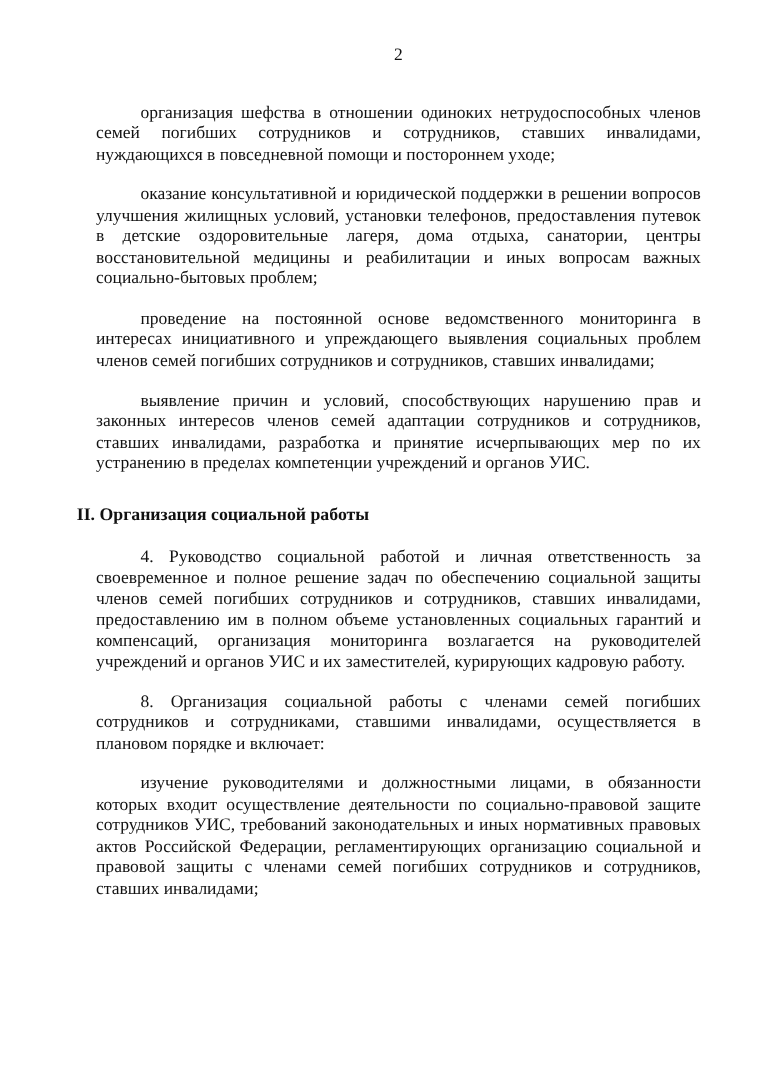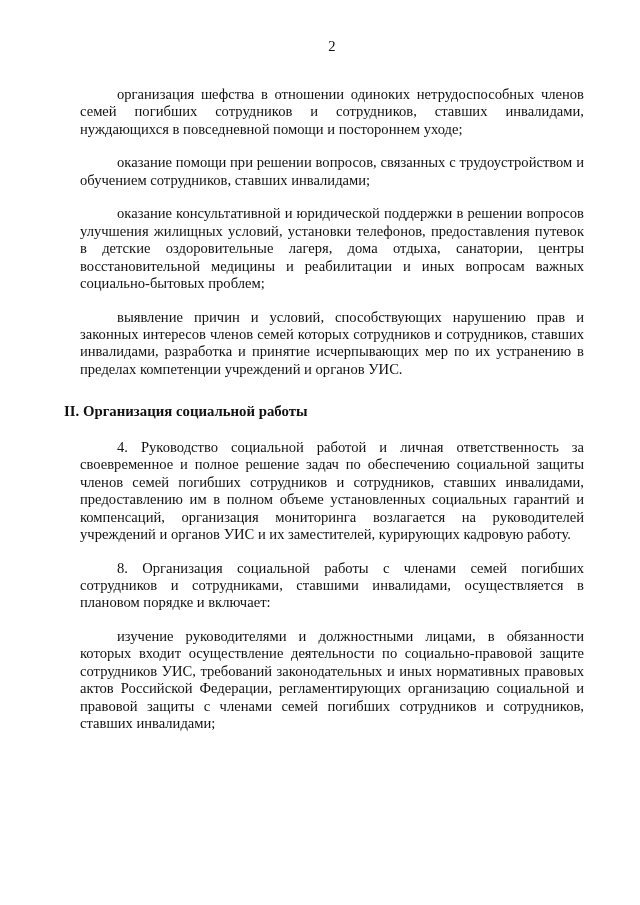--- a/index.html
+++ b/index.html
@@ -23,21 +23,21 @@
     font-weight: bold; font-size: 14.8px;
   }
 </style>
 </head>
 <body>
 
 <div class="page">
   <div class="page-num">2</div>
   <div class="body-text">
     <p>организация шефства в отношении одиноких нетрудоспособных членов семей погибших сотрудников и сотрудников, ставших инвалидами, нуждающихся в повседневной помощи и постороннем уходе;</p>
-    <p>оказание помощи при решении вопросов, связанных с трудоустройством и обучением сотрудников, ставших инвалидами;</p>
     <p>оказание консультативной и юридической поддержки в решении вопросов улучшения жилищных условий, установки телефонов, предоставления путевок в детские оздоровительные лагеря, дома отдыха, санатории, центры восстановительной медицины и реабилитации и иных вопросам важных социально-бытовых проблем;</p>
-    <p>выявление причин и условий, способствующих нарушению прав и законных интересов членов семей которых сотрудников и сотрудников, ставших инвалидами, разработка и принятие исчерпывающих мер по их устранению в пределах компетенции учреждений и органов УИС.</p>
+    <p>проведение на постоянной основе ведомственного мониторинга в интересах инициативного и упреждающего выявления социальных проблем членов семей погибших сотрудников и сотрудников, ставших инвалидами;</p>
+    <p>выявление причин и условий, способствующих нарушению прав и законных интересов членов семей адаптации сотрудников и сотрудников, ставших инвалидами, разработка и принятие исчерпывающих мер по их устранению в пределах компетенции учреждений и органов УИС.</p>
     <p class="section-title">II. Организация социальной работы</p>
     <p>4. Руководство социальной работой и личная ответственность за своевременное и полное решение задач по обеспечению социальной защиты членов семей погибших сотрудников и сотрудников, ставших инвалидами, предоставлению им в полном объеме установленных социальных гарантий и компенсаций, организация мониторинга возлагается на руководителей учреждений и органов УИС и их заместителей, курирующих кадровую работу.</p>
     <p>8. Организация социальной работы с членами семей погибших сотрудников и сотрудниками, ставшими инвалидами, осуществляется в плановом порядке и включает:</p>
     <p>изучение руководителями и должностными лицами, в обязанности которых входит осуществление деятельности по социально-правовой защите сотрудников УИС, требований законодательных и иных нормативных правовых актов Российской Федерации, регламентирующих организацию социальной и правовой защиты с членами семей погибших сотрудников и сотрудников, ставших инвалидами;</p>
   </div>
 </div>
 
 </body></html>

